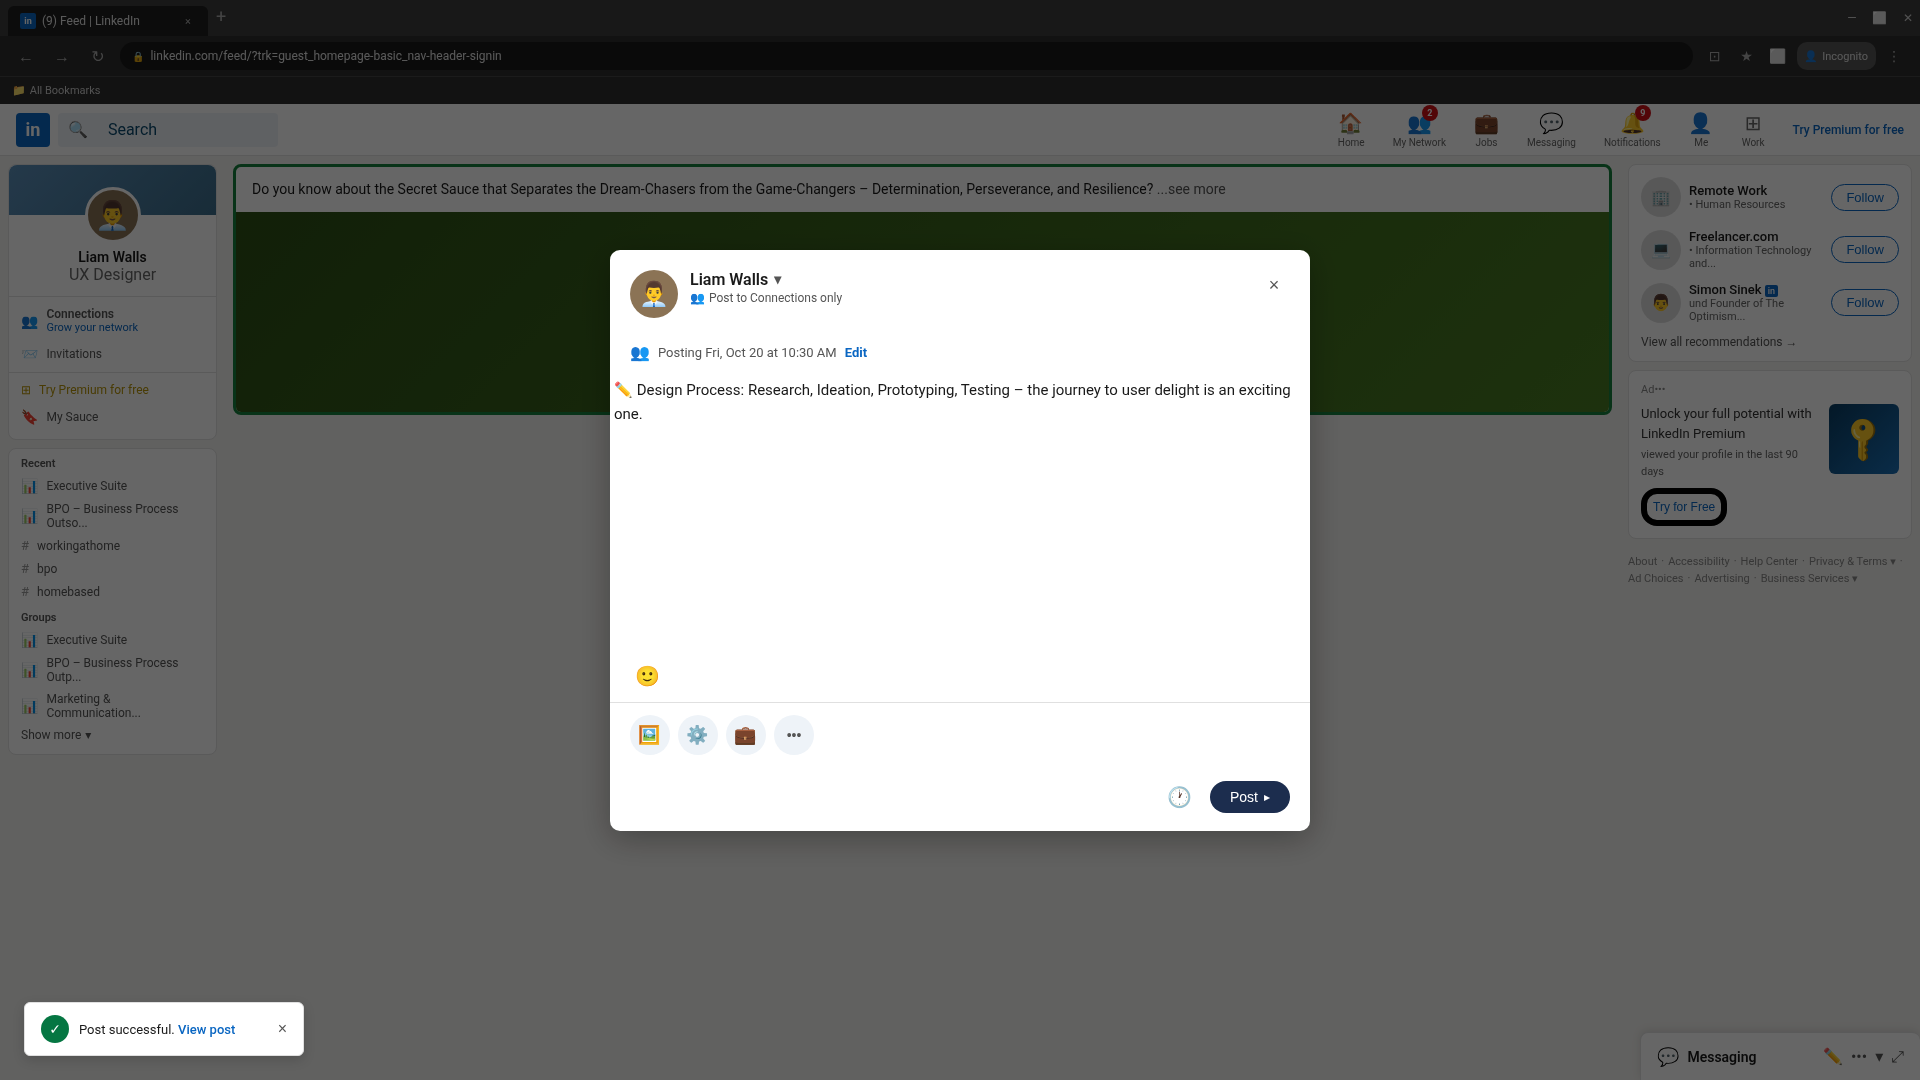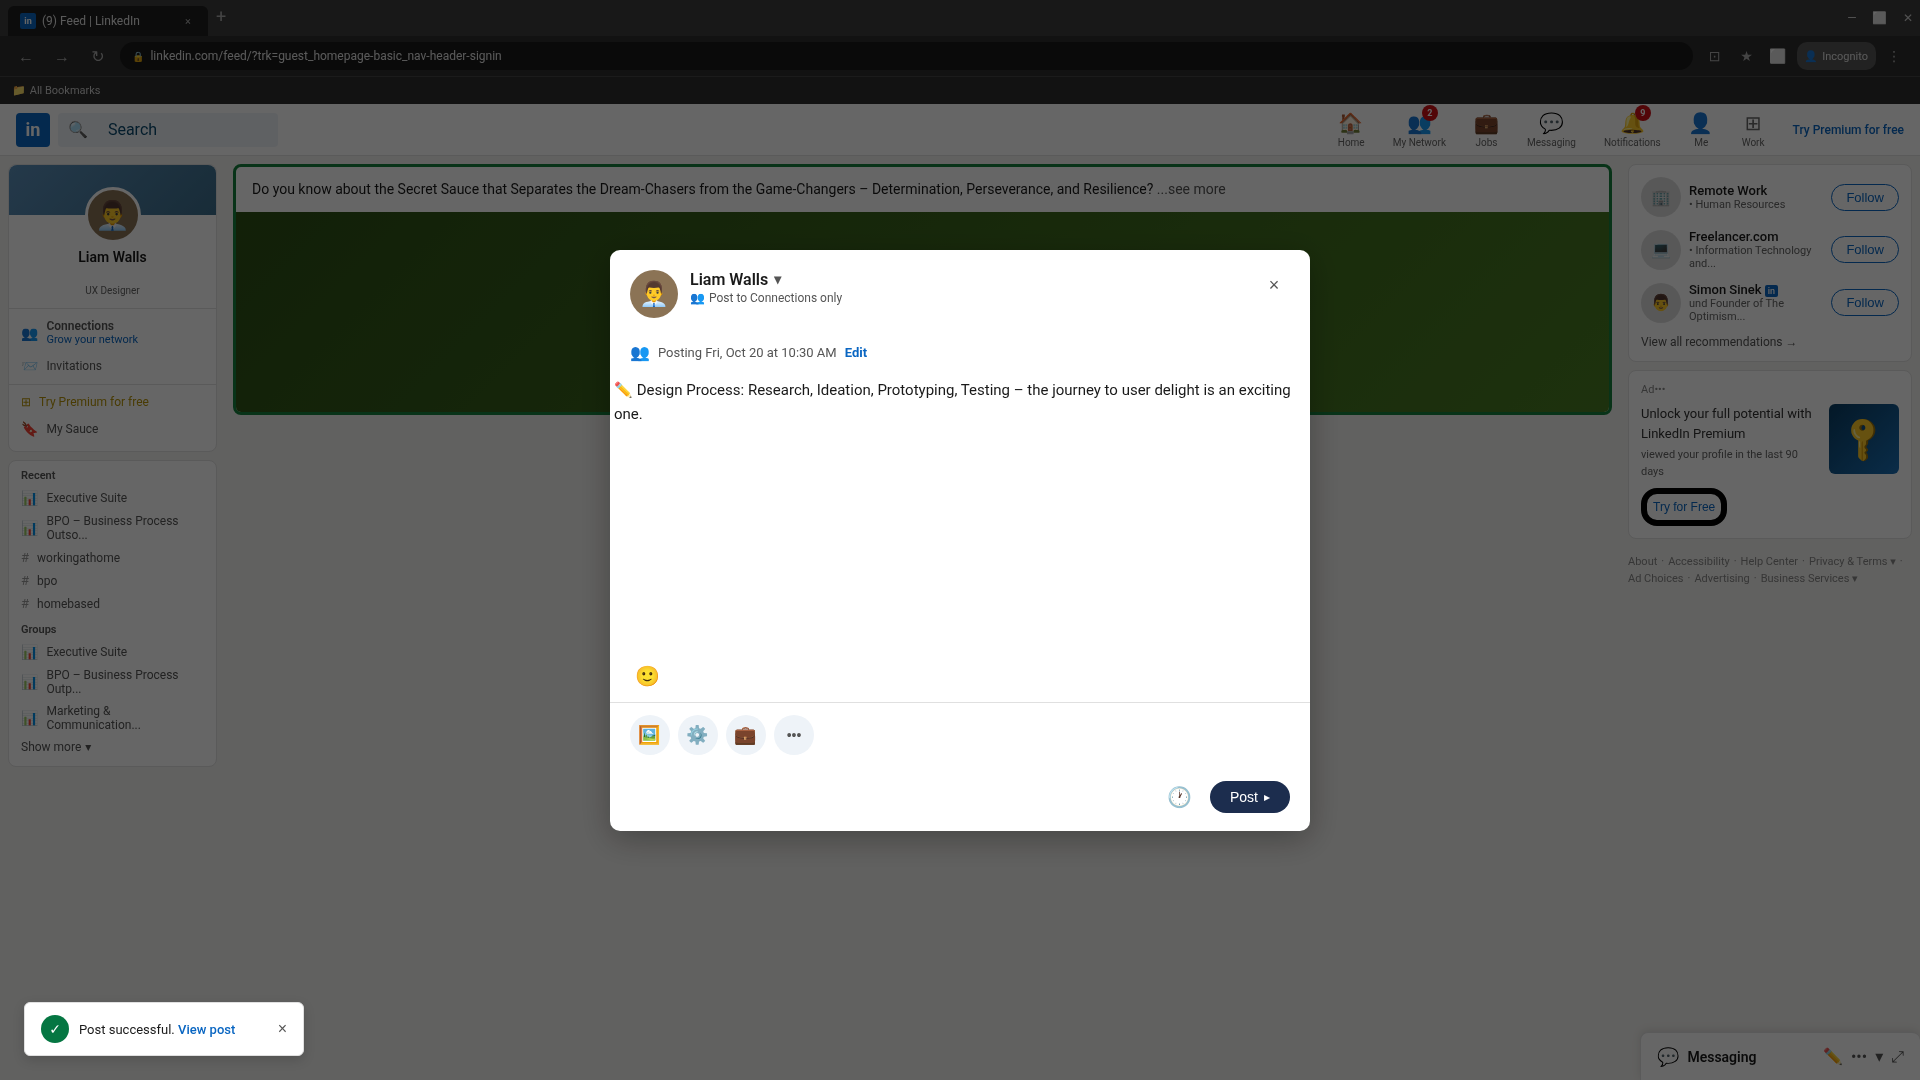--- a/index.html
+++ b/index.html
@@ -253,24 +253,23 @@
     .profile-name {
       text-align: center;
       font-weight: 600;
       font-size: 14px;
       color: #1a1a1a;
       margin-top: 6px;
       padding: 0 8px;
     }
     .profile-title {
       text-align: center;
-      font-size: 10px;
+      font-size: 16px;
       color: #666;
       padding: 0 8px 8px;
-      margin-top: 20px;
     }
     .sidebar-divider {
       height: 1px;
       background: #e0e0e0;
       margin: 4px 0;
     }
     .sidebar-link {
       display: flex;
       align-items: center;
       gap: 8px;

